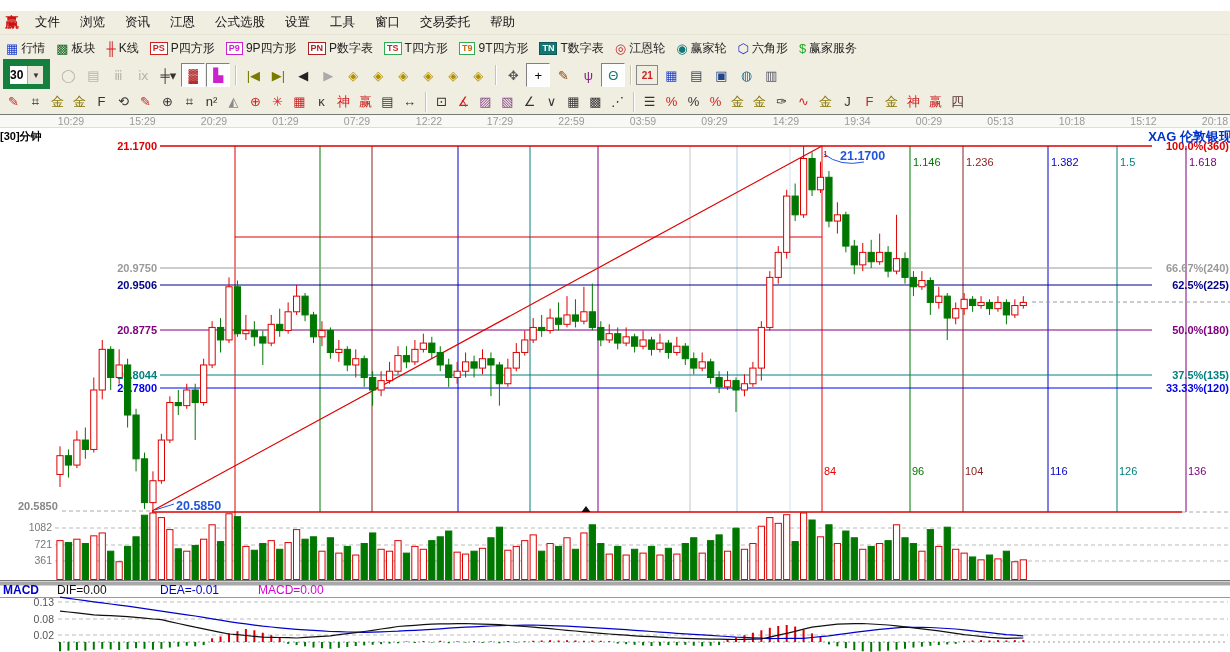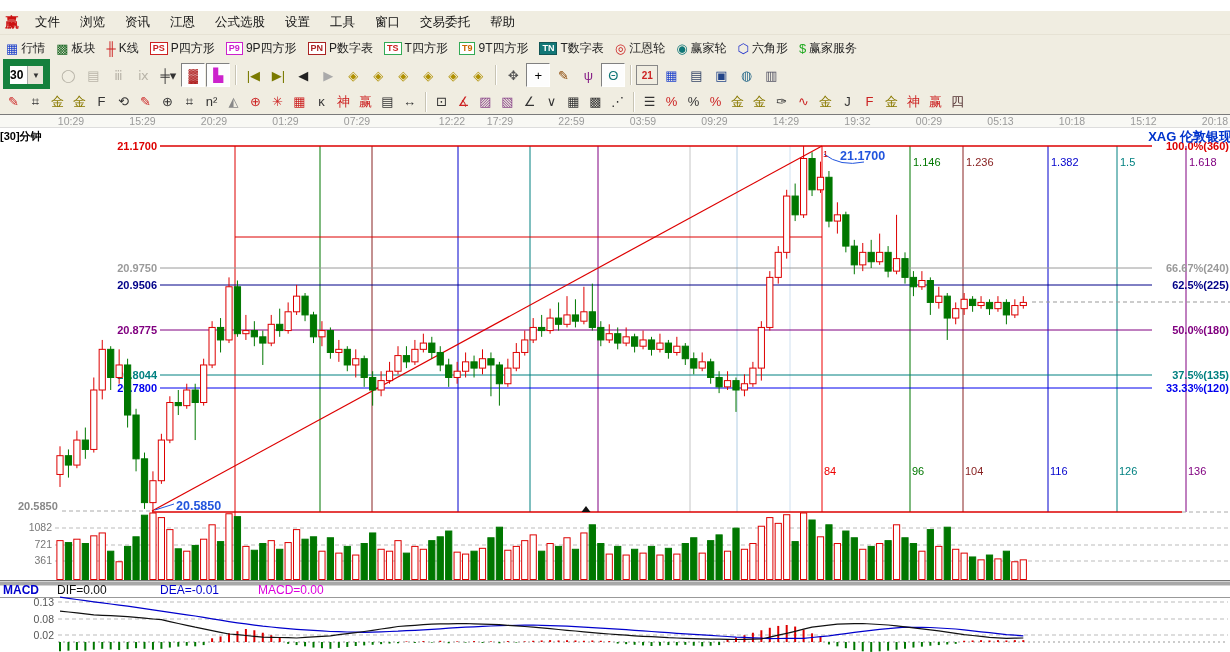--- a/index.html
+++ b/index.html
@@ -202,27 +202,27 @@
       <span class="draw-btn" style="color: rgb(204, 34, 34);">神</span>
       <span class="draw-btn" style="color: rgb(204, 34, 34);">赢</span>
       <span class="draw-btn" style="color: rgb(85, 51, 51);">四</span>
     </div>
   <div id="axis-row">
       <span class="time-label" style="left: 71px;">10:29</span>
       <span class="time-label" style="left: 142.5px;">15:29</span>
       <span class="time-label" style="left: 214px;">20:29</span>
       <span class="time-label" style="left: 285.5px;">01:29</span>
       <span class="time-label" style="left: 357px;">07:29</span>
-      <span class="time-label" style="left: 452px;">12:22</span>
+      <span class="time-label" style="left: 429px;">12:22</span>
       <span class="time-label" style="left: 500px;">17:29</span>
       <span class="time-label" style="left: 571.5px;">22:59</span>
       <span class="time-label" style="left: 643px;">03:59</span>
       <span class="time-label" style="left: 714.5px;">09:29</span>
       <span class="time-label" style="left: 786px;">14:29</span>
-      <span class="time-label" style="left: 857.5px;">19:32</span>
+      <span class="time-label" style="left: 857.5px;">19:34</span>
       <span class="time-label" style="left: 929px;">00:29</span>
       <span class="time-label" style="left: 1000.5px;">05:13</span>
       <span class="time-label" style="left: 1072px;">10:18</span>
       <span class="time-label" style="left: 1143.5px;">15:12</span>
       <span class="time-label" style="left: 1215px;">20:18</span>
     </div>
   <div id="chart-wrap">
     <svg id="chart-svg" width="1230" height="524" viewBox="0 128 1230 524">
         <line x1="690" y1="146" x2="690" y2="512" stroke="#c6c6c6" stroke-width="1"></line>
         <line x1="737" y1="146" x2="737" y2="512" stroke="#b0cde4" stroke-width="1"></line>

